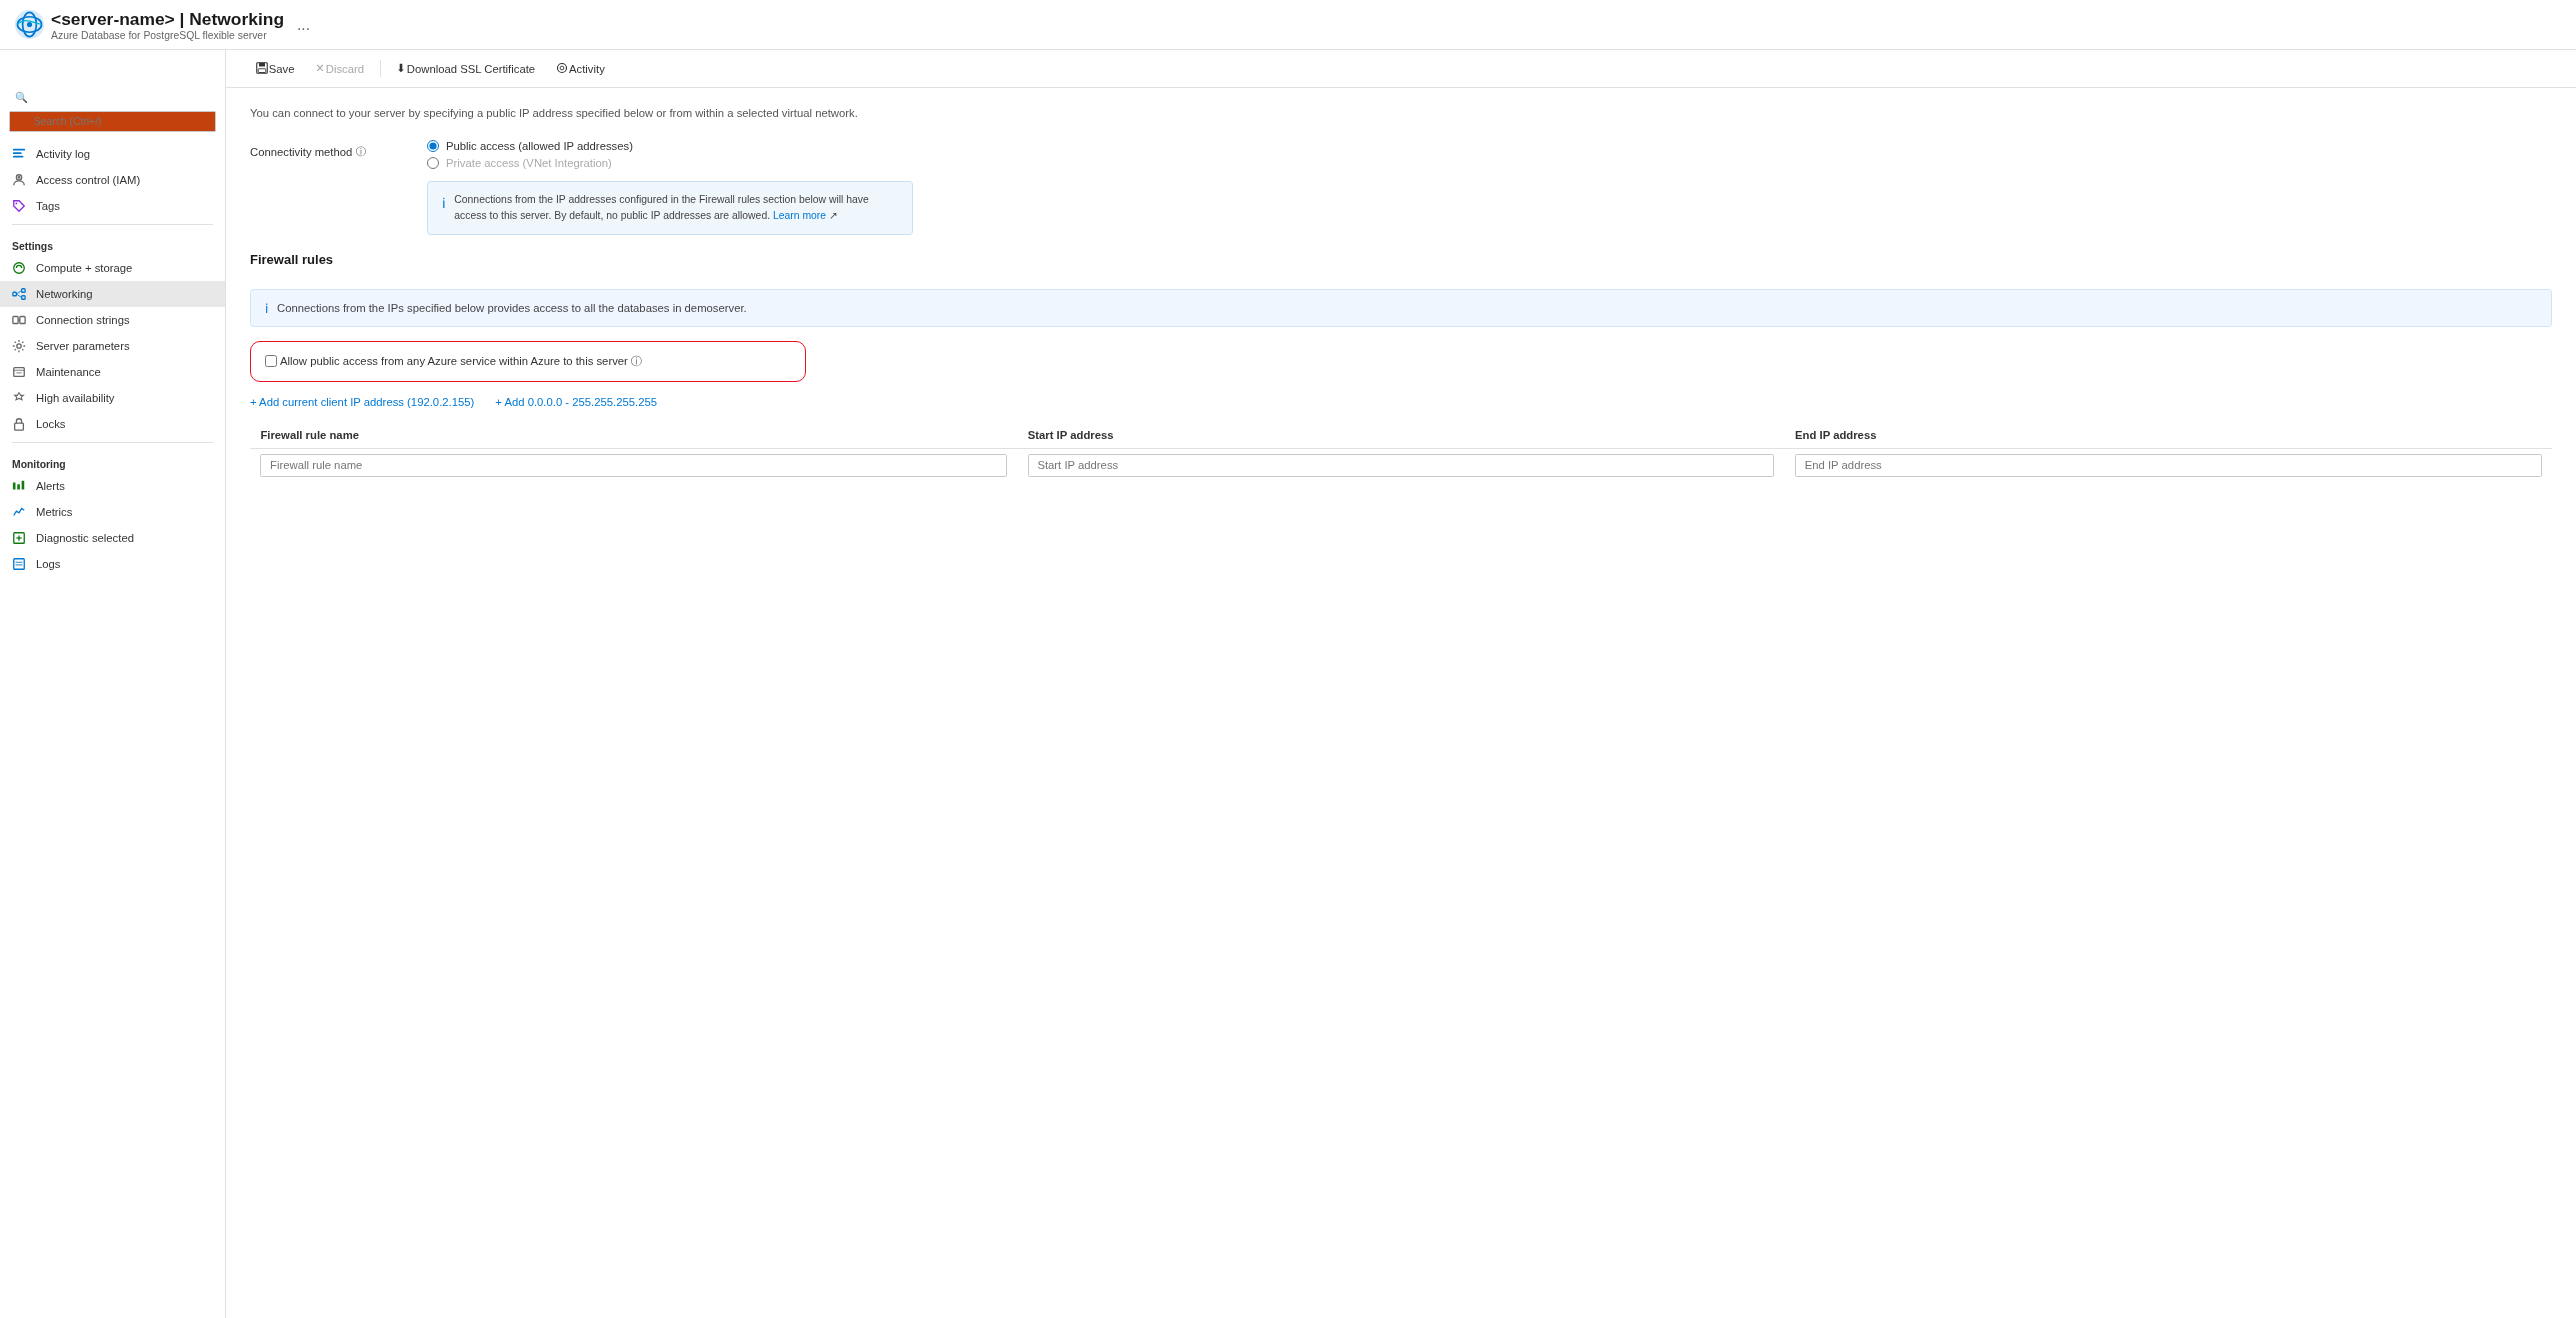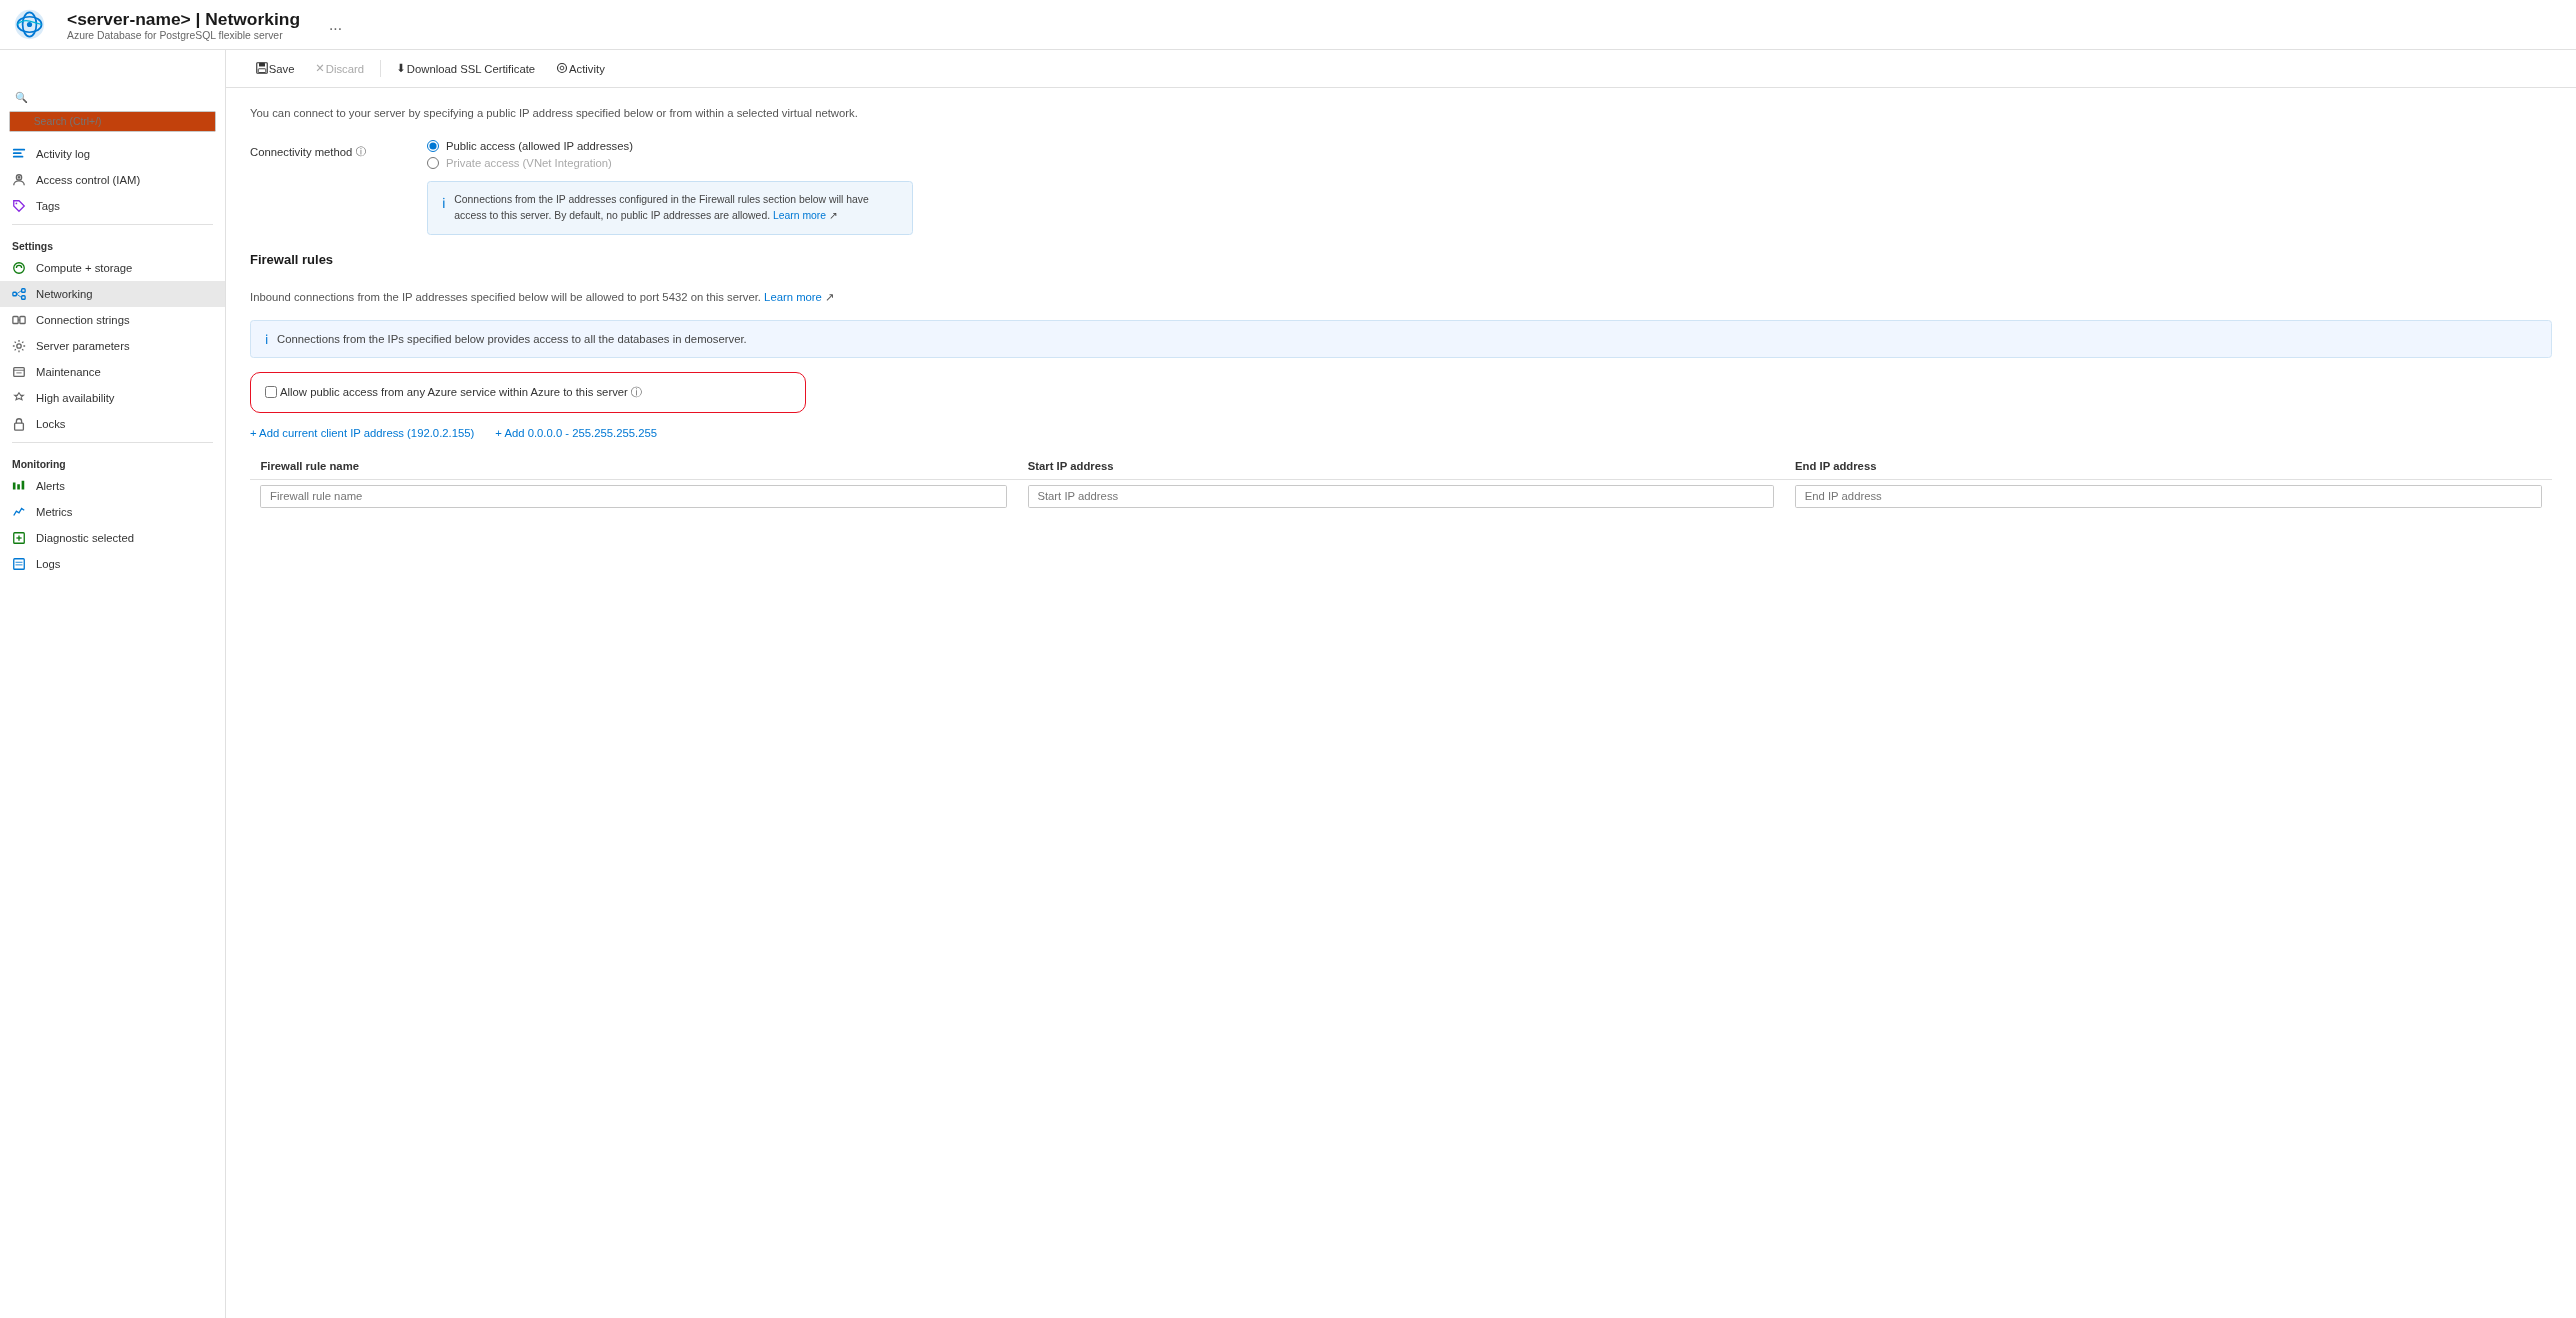--- a/index.html
+++ b/index.html
@@ -1,19 +1,19 @@
 <!DOCTYPE html>
 <html style="font-size:14px"><head>
   <meta charset="utf-8">
   <style>
     * { box-sizing: border-box; margin: 0; padding: 0; }
     body { font-family: 'Segoe UI', Arial, sans-serif; font-size: 11.3px; color: #333; background: #fff; display: flex; flex-direction: column; height: 100vh; overflow: hidden; }
 
     
-    .header { display: flex; align-items: center; padding: 8.7px 14px; border-bottom: 0.9px solid #e0e0e0; background: #fff; gap: 22px; }
+    .header { display: flex; align-items: center; padding: 8.7px 14px; border-bottom: 0.9px solid #e0e0e0; background: #fff; gap: 6px; }
     .header-icon { width: 31px; height: 31px; }
     .header-icon svg { width: 31px; height: 31px; }
     .header-title-block { display: flex; flex-direction: column; }
     .header-title { font-size: 17.4px; font-weight: 600; color: #1a1a1a; }
     .header-subtitle { font-size: 10.4px; color: #666; }
     .header-ellipsis { color: #666; font-size: 15.6px; margin-left: 7px; cursor: pointer; }
 
     
     .body-layout { display: flex; flex: 1; overflow: hidden; }
 
@@ -324,24 +324,20 @@
           <div class="info-box">
             <span class="info-box-icon">ℹ</span>
             <div class="info-box-text">
               Connections from the IP addresses configured in the Firewall rules section below will have access to this server. By default, no public IP addresses are allowed. <a href="#">Learn more</a> ↗
             </div>
           </div>
         </div>
       </div>
 
       <div class="section-title">Firewall rules</div>
-      <div class="section-desc">
-        <span>Inbound connections from the IP addresses specified below will be allowed to port 5432 on this server.</span>
-        <a href="#">Learn more</a> ↗
-      </div>
 
       <div class="info-banner">
         <span class="info-banner-icon">ℹ</span>
         <span>Connections from the IPs specified below provides access to all the databases in demoserver.</span>
       </div>
 
       <div class="checkbox-row">
         <input type="checkbox" style="">
         <span class="checkbox-label">Allow public access from any Azure service within Azure to this server</span>
         <span class="info-circle">ⓘ</span>

